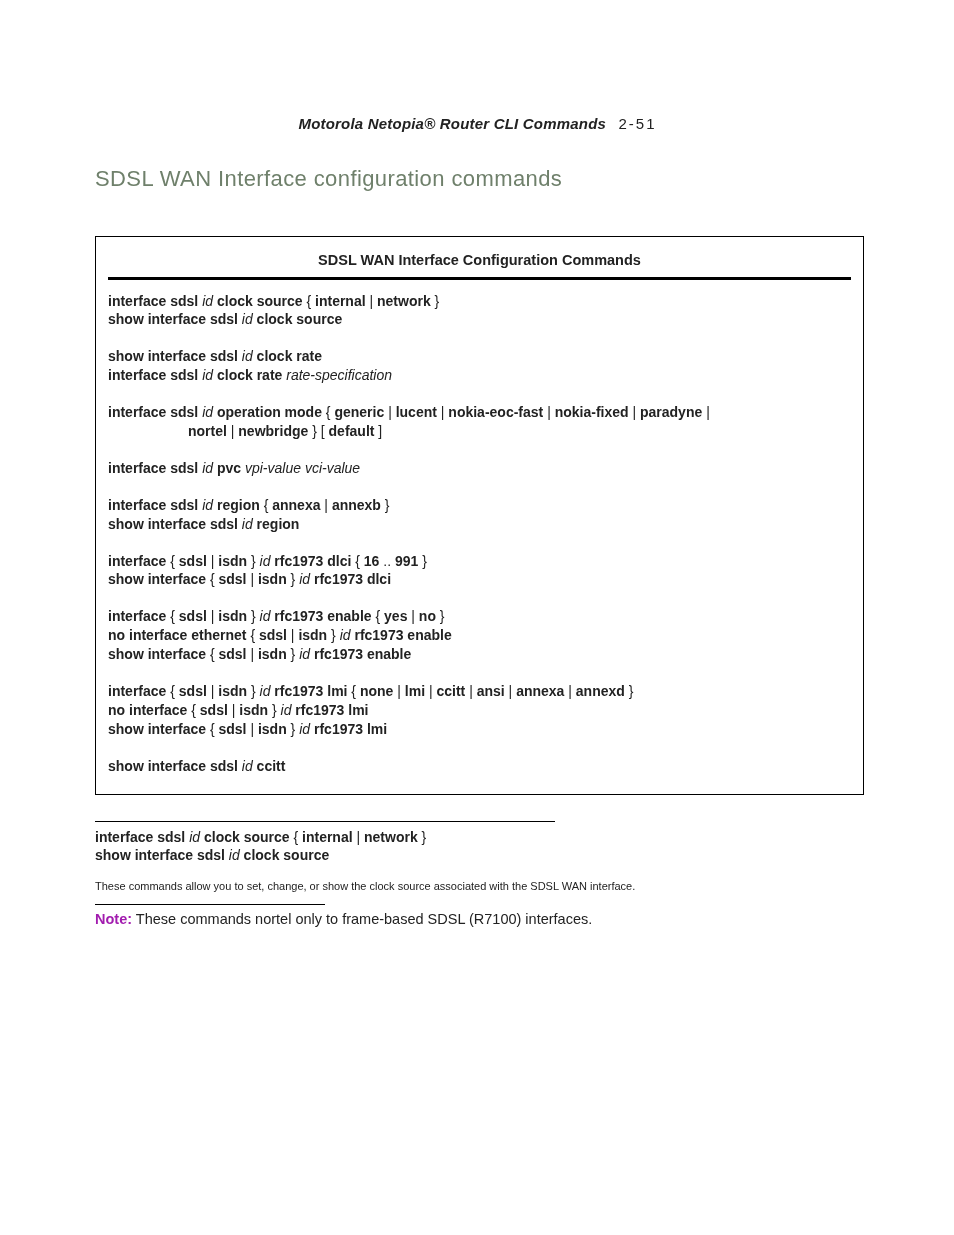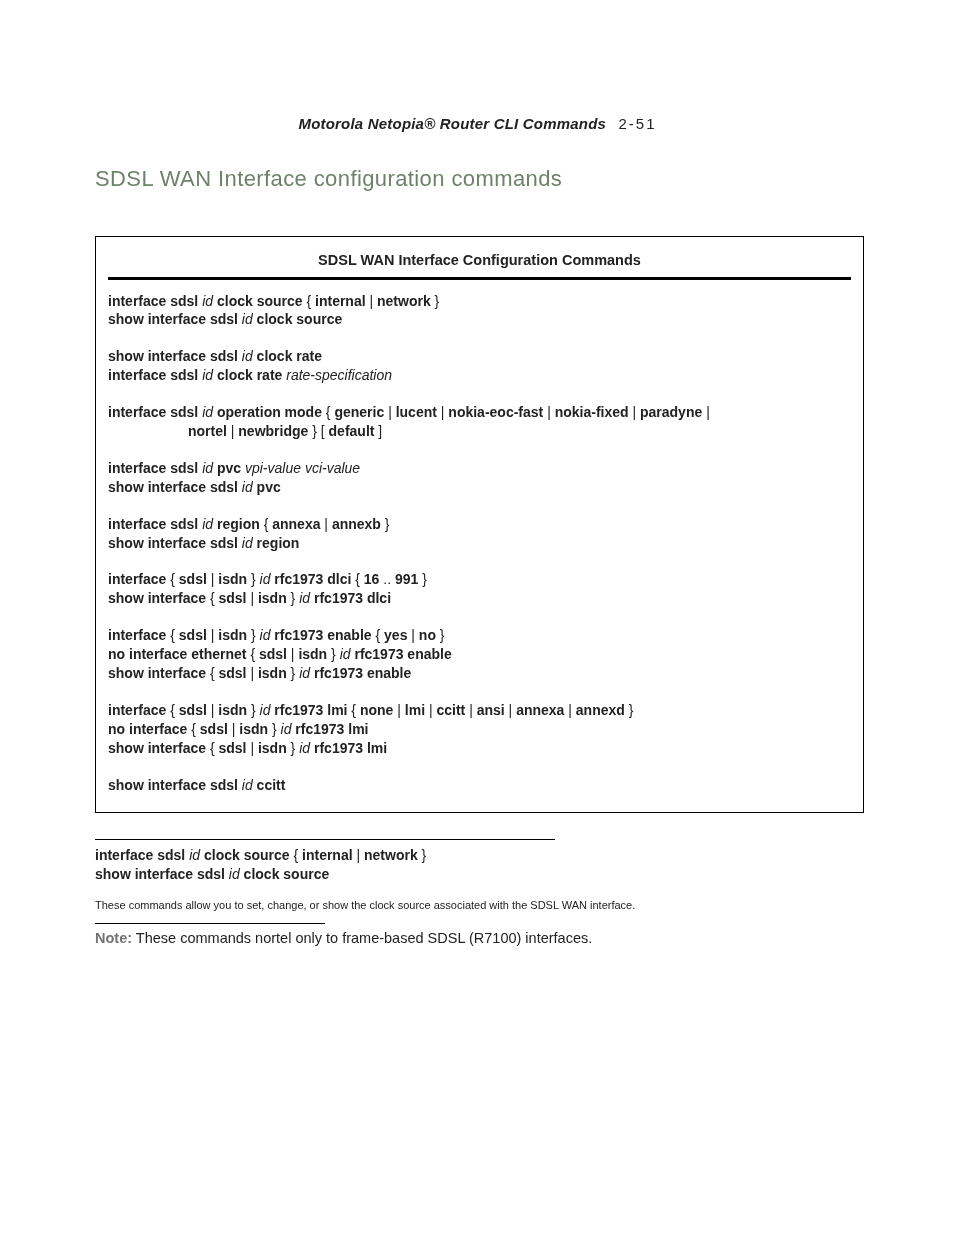--- a/index.html
+++ b/index.html
@@ -82,21 +82,21 @@
     border: 0;
     border-top: 1px solid #000;
     width: 230px;
     margin: 6px 0 6px 0;
   }
   .note-line {
     font-size: 14.5px;
   }
   .note-label {
     font-weight: 700;
-    color: #737373;
+    color: #a21caf;
   }
 </style>
 </head>
 <body>
 <div class="page">
 
 <div class="running-head">
   <span>Motorola Netopia® Router CLI Commands</span>
   <span class="chap">2-51</span>
 </div>
@@ -114,21 +114,20 @@
         <div class="group">
           <div><span class="bold">show interface sdsl </span><span class="ital">id</span><span class="bold"> clock rate</span></div>
           <div><span class="bold">interface sdsl </span><span class="ital">id</span><span class="bold"> clock rate </span><span class="ital">rate-specification</span></div>
         </div>
         <div class="group">
           <div><span class="bold">interface sdsl </span><span class="ital">id</span><span class="bold"> operation mode </span><span>{ </span><span class="bold">generic</span><span> | </span><span class="bold">lucent</span><span> | </span><span class="bold">nokia-eoc-fast</span><span> | </span><span class="bold">nokia-fixed</span><span> | </span><span class="bold">paradyne</span><span> |</span></div>
           <div class="indent-cont"><span class="bold">nortel</span><span> | </span><span class="bold">newbridge</span><span> } [ </span><span class="bold">default</span><span> ]</span></div>
         </div>
         <div class="group">
           <div><span class="bold">interface sdsl </span><span class="ital">id</span><span class="bold"> pvc </span><span class="ital">vpi-value vci-value</span></div>
-          <div><span class="bold">show interface sdsl </span><span class="ital">id</span><span class="bold"> pvc</span></div>
         </div>
         <div class="group">
           <div><span class="bold">interface sdsl </span><span class="ital">id</span><span class="bold"> region </span><span>{ </span><span class="bold">annexa</span><span> |  </span><span class="bold">annexb</span><span> }</span></div>
           <div><span class="bold">show interface sdsl </span><span class="ital">id</span><span class="bold"> region</span></div>
         </div>
         <div class="group">
           <div><span class="bold">interface </span><span>{ </span><span class="bold">sdsl</span><span> | </span><span class="bold">isdn</span><span> } </span><span class="ital">id</span><span class="bold"> rfc1973 dlci </span><span>{ </span><span class="bold">16</span><span> .. </span><span class="bold">991</span><span> }</span></div>
           <div><span class="bold">show interface </span><span>{ </span><span class="bold">sdsl</span><span> | </span><span class="bold">isdn</span><span> } </span><span class="ital">id</span><span class="bold"> rfc1973 dlci</span></div>
         </div>
         <div class="group">

